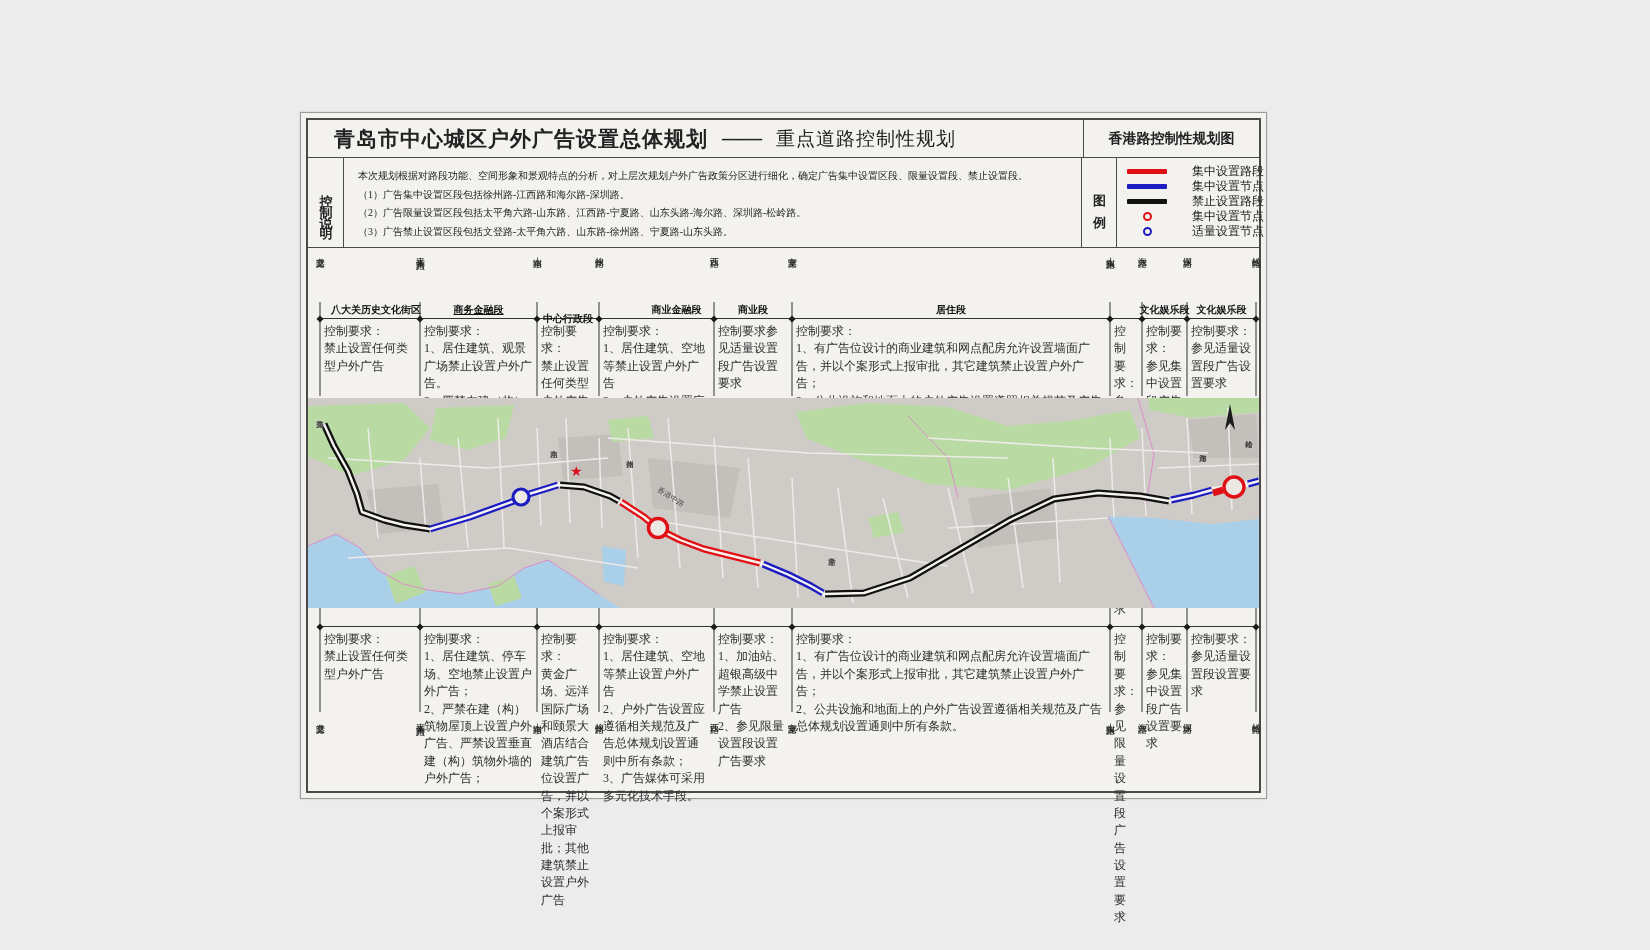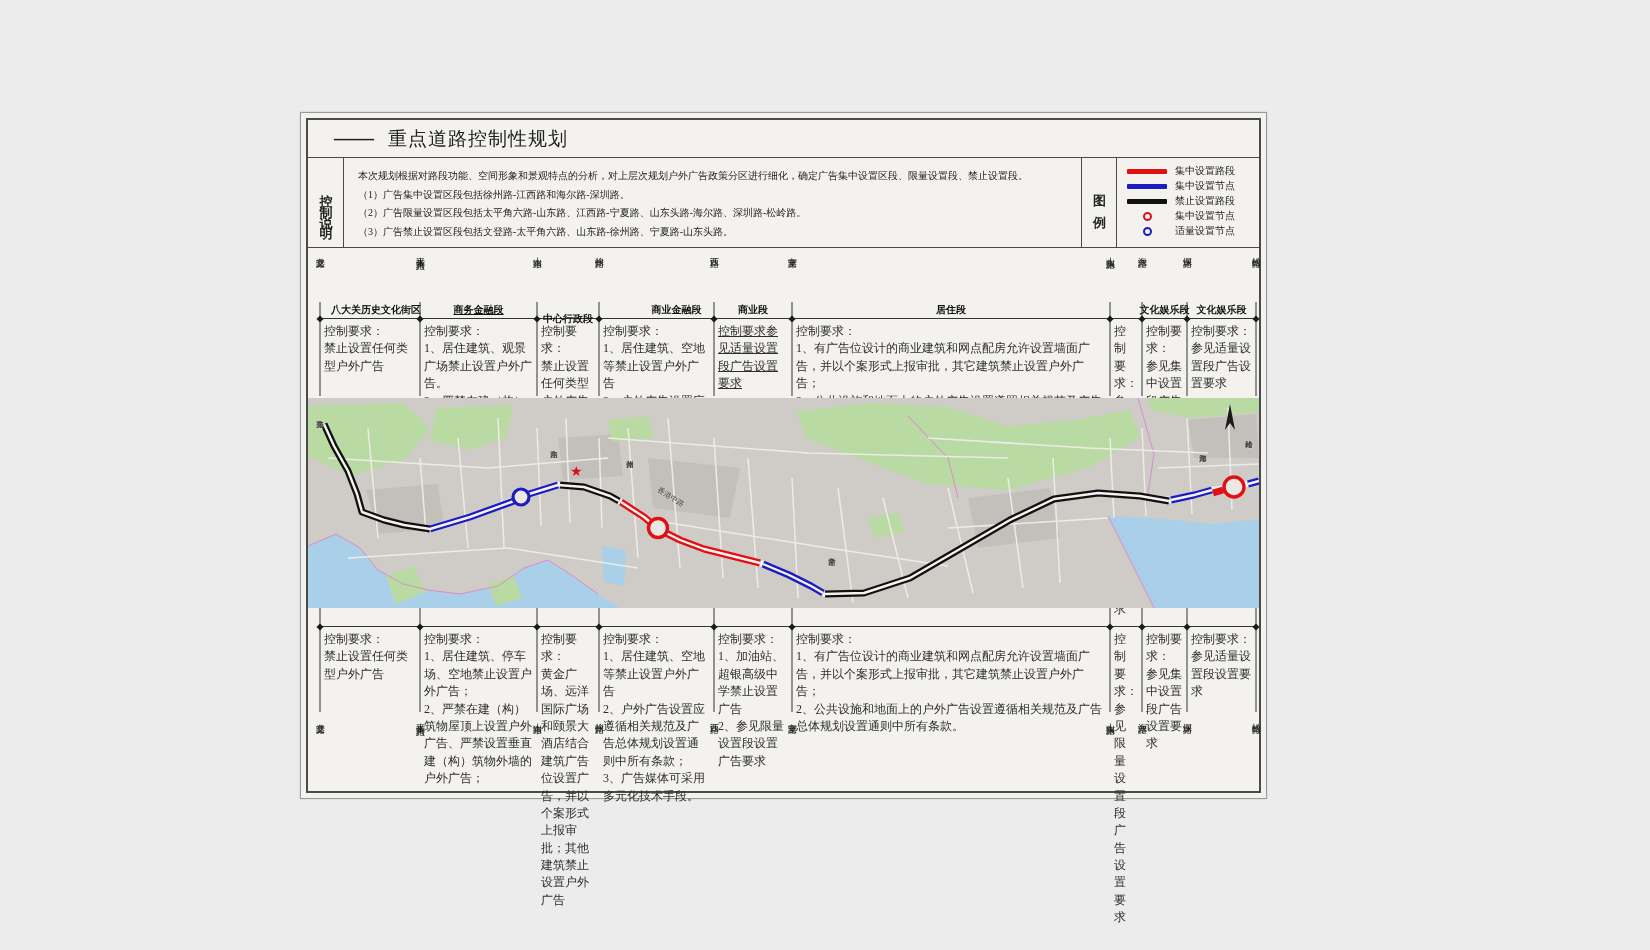--- a/index.html
+++ b/index.html
@@ -15,21 +15,21 @@
   .title-sub{font-size:19px;font-weight:normal;letter-spacing:1px;}
   .title-right{width:176px;border-left:1.5px solid #4a4a4a;height:100%;display:flex;align-items:center;justify-content:center;font-size:14px;font-weight:bold;box-sizing:border-box;}
   .notes{height:90px;border-bottom:1.5px solid #4a4a4a;}
   .side-label{width:36px;border-right:1.2px solid #4a4a4a;display:flex;align-items:center;justify-content:center;writing-mode:vertical-rl;text-orientation:upright;letter-spacing:11px;font-size:13px;font-weight:bold;padding-top:6px;box-sizing:border-box;}
   .notes-text{flex:1;padding:9px 10px 0 14px;font-size:10px;line-height:1.85;box-sizing:border-box;}
   .legend-side{border-left:1.2px solid #4a4a4a;letter-spacing:22px;}
   .legend-items{width:142px;padding:7px 4px 0 10px;box-sizing:border-box;display:flex;flex-direction:column;justify-content:flex-start;gap:3px;}
   .legend-row{display:flex;align-items:center;gap:8px;height:12px;}
   .lg-line{width:40px;height:5px;border-radius:1px;flex:0 0 auto;}
   .lg-ring{width:9px;height:9px;border-radius:50%;box-sizing:border-box;margin:0 15px 0 16px;flex:0 0 auto;background:#f3f2ef;}
-  .lg-label{font-size:10px;white-space:nowrap;}
+  .lg-label{font-size:12px;white-space:nowrap;margin-left:17px;}
   .band{position:relative;box-sizing:border-box;}
   .band-top{height:150px;}
   .band-bottom{height:183px;}
   .axis{position:absolute;height:0;border-top:1.6px solid #333;}
   .vlabel{position:absolute;writing-mode:vertical-rl;text-orientation:upright;font-size:9px;letter-spacing:1px;color:#1d1d1d;transform:translateX(-50%);line-height:1;white-space:nowrap;}
   .tickline{position:absolute;width:1px;background:#333;transform:translateX(-50%);}
   .diamond{position:absolute;width:5px;height:5px;background:#1b1b1b;transform:translate(-50%,-50%) rotate(45deg);}
   .seg-label{position:absolute;transform:translateX(-50%);font-size:10px;font-weight:bold;white-space:nowrap;color:#111;}
   .ctl-text{position:absolute;font-size:12px;line-height:1.45;color:#2e2e2e;white-space:pre-line;}
   .map-wrap{position:relative;height:210px;background:#cfccc7;overflow:hidden;}
@@ -39,23 +39,25 @@
 </style>
 </head>
 <body>
 
 <div class="page">
   <div class="sheet">
     <div class="sheet-inner">
 
       <div class="row header">
         <div class="title-cell">
+          <span class="title-main">青岛市中心城区户外广告设置总体规划</span>
           <span class="title-dash">——</span>
           <span class="title-sub">重点道路控制性规划</span>
         </div>
+        <div class="title-right">香港路控制性规划图</div>
       </div>
 
       <div class="row notes">
         <div class="side-label">控制说明</div>
         <div class="notes-text">
           <div>本次规划根据对路段功能、空间形象和景观特点的分析，对上层次规划户外广告政策分区进行细化，确定广告集中设置区段、限量设置段、禁止设置段。</div>
           <div>（1）广告集中设置区段包括徐州路-江西路和海尔路-深圳路。</div>
           <div>（2）广告限量设置区段包括太平角六路-山东路、江西路-宁夏路、山东头路-海尔路、深圳路-松岭路。</div>
           <div>（3）广告禁止设置区段包括文登路-太平角六路、山东路-徐州路、宁夏路-山东头路。</div>
         </div>
@@ -135,21 +137,21 @@
 2、严禁在建（构）筑物屋顶上设置户外广告；严禁设置垂直建（构）筑物外墙的户外广告。</div>
           <div class="seg-label" style="left: 260px; top: 64px;">中心行政段</div>
           <div class="ctl-text" style="left: 233px; width: 53px; top: 75px;">控制要求：
 禁止设置任何类型户外广告</div>
           <div class="seg-label" style="left: 348.5px; top: 55px; padding-left: 40px;">商业金融段</div>
           <div class="ctl-text" style="left: 295px; width: 106px; top: 75px;">控制要求：
 1、居住建筑、空地等禁止设置户外广告
 2、户外广告设置应遵循相关规范及广告总体规划设置通则中所有条款；
 3、广告媒体可采用多元化技术手段。</div>
           <div class="seg-label" style="left: 445px; top: 55px;">商业段</div>
-          <div class="ctl-text" style="left: 410px; width: 69px; top: 75px; text-decoration: underline;">控制要求参见适量设置段广告设置要求</div>
+          <div class="ctl-text" style="left: 410px; width: 69px; top: 75px;">控制要求参见适量设置段广告设置要求</div>
           <div class="seg-label" style="left: 643px; top: 55px;">居住段</div>
           <div class="ctl-text" style="left: 488px; width: 309px; top: 75px;">控制要求：
 1、有广告位设计的商业建筑和网点配房允许设置墙面广告，并以个案形式上报审批，其它建筑禁止设置户外广告；
 2、公共设施和地面上的户外广告设置遵照相关规范及广告总体规划设置通则中所有条款。</div>
           <div class="ctl-text" style="left: 806px; width: 23px; top: 75px;">控制要求：
 参见适量设置段广告设置要求</div>
           <div class="seg-label" style="left: 856.5px; top: 55px;">文化娱乐段</div>
           <div class="ctl-text" style="left: 838px; width: 36px; top: 75px;">控制要求：
 参见集中设置段广告设置要求</div>
           <div class="seg-label" style="left: 913.5px; top: 55px;">文化娱乐段</div>

